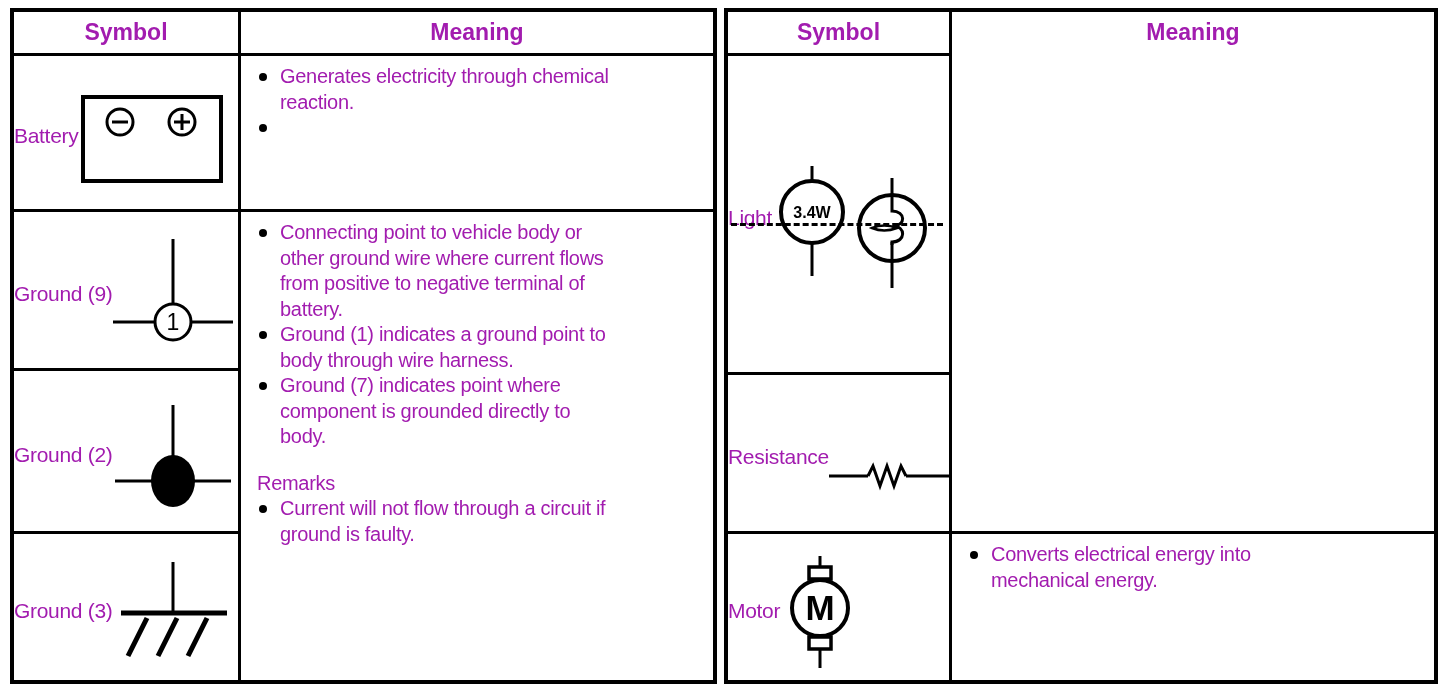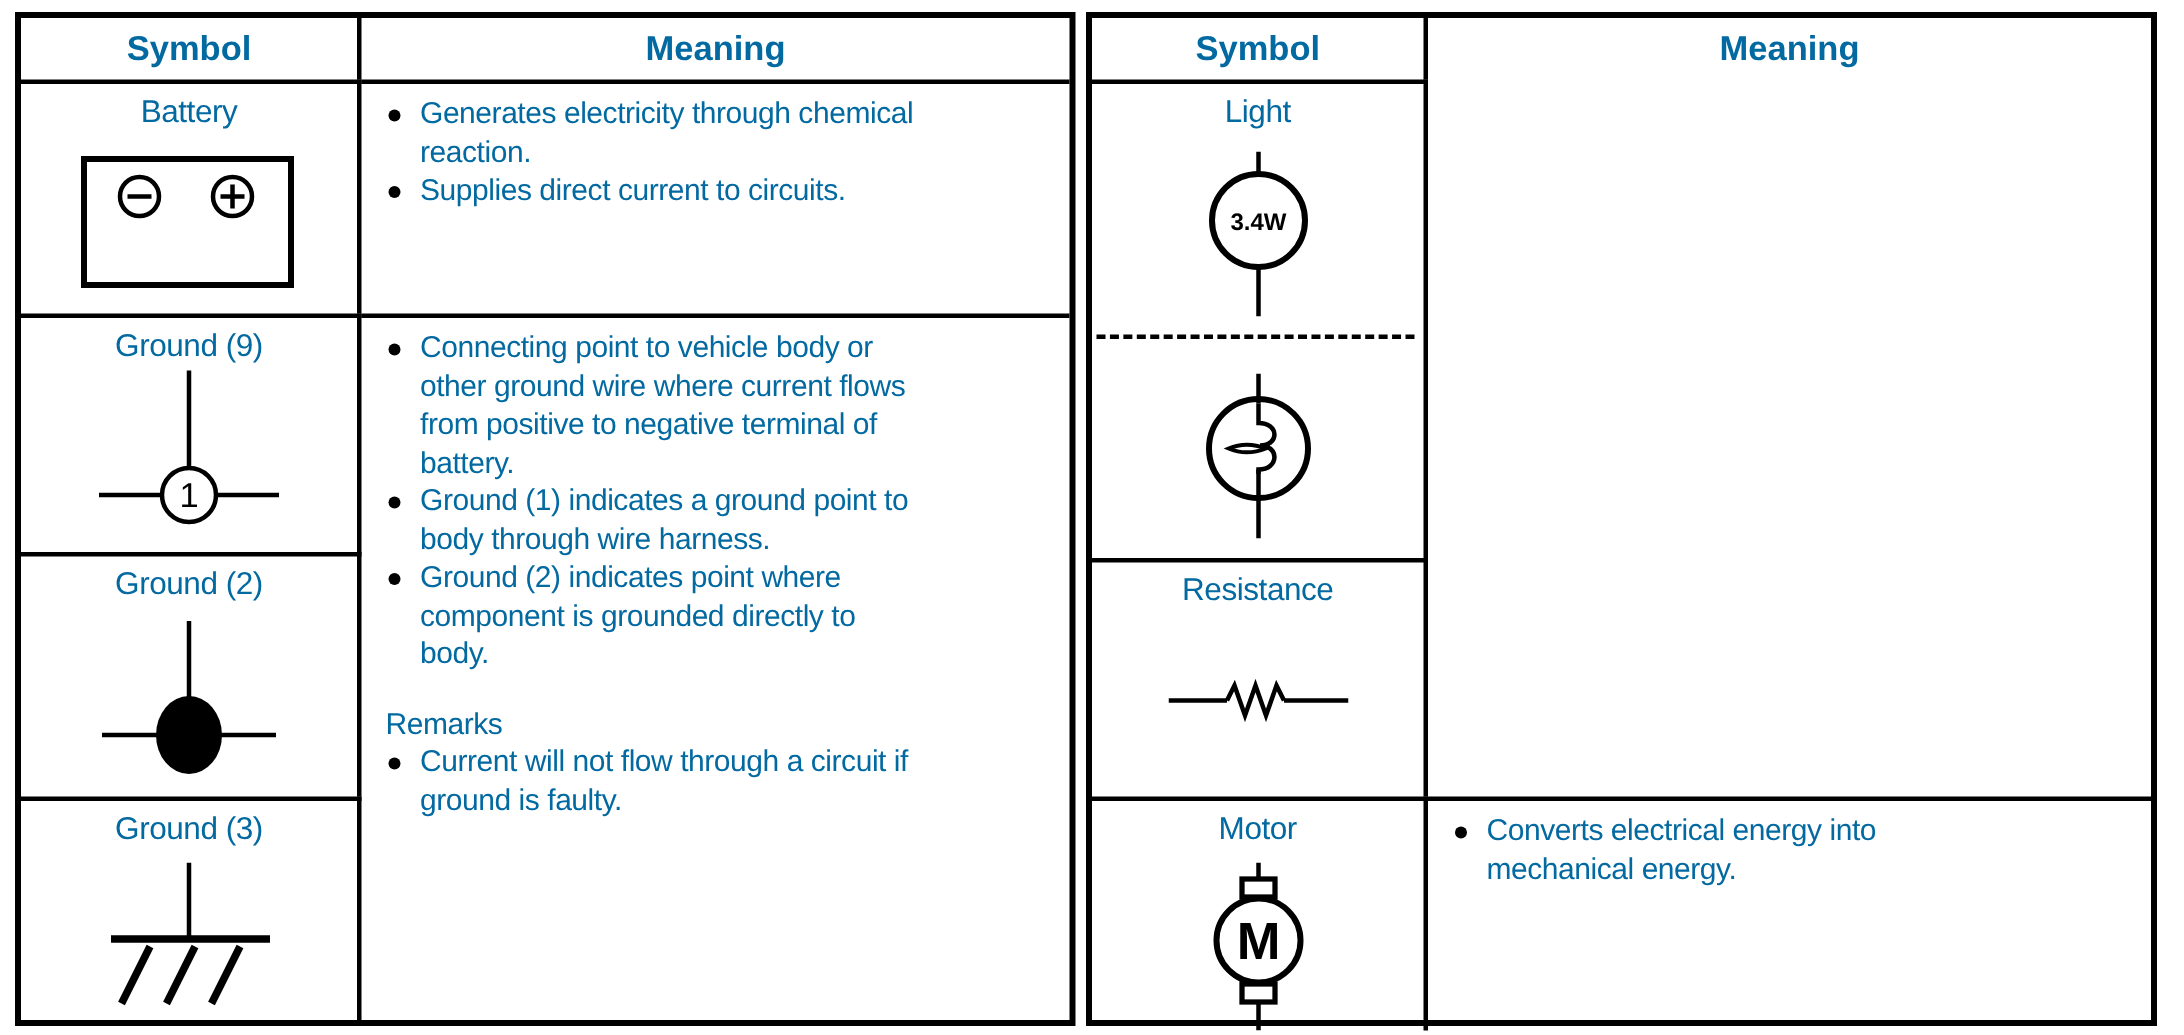--- a/index.html
+++ b/index.html
@@ -1,29 +1,29 @@
 <!DOCTYPE html>
 <html><head>
 <meta charset="utf-8">
 <style>
   * { margin:0; padding:0; box-sizing:border-box; }
   html,body { background:#ffffff; }
   .page {
     position:relative; width:1456px; height:690px; background:#ffffff;
-    font-family:"Liberation Sans", sans-serif; color:#0369a1; overflow:hidden;
+    font-family:"Liberation Sans", sans-serif; color:#a21caf; overflow:hidden;
     letter-spacing:-0.3px;
   }
   .tbl { position:absolute; top:8px; height:676px; border:4px solid #000; display:grid; background:#fff; }
   .tbl-left  { left:10px;  width:707px; grid-template-columns:227px 1fr; grid-template-rows:41px 156px 159px 163px 1fr; }
   .tbl-right { left:724px; width:714px; grid-template-columns:224px 1fr; grid-template-rows:41px 319px 159px 1fr; }
   .c { position:relative; border:0 solid #000; }
   .br { border-right-width:3px; }
   .bt { border-top-width:3px; }
   .hdr { display:flex; align-items:center; justify-content:center; font-weight:bold; font-size:23px; letter-spacing:0; }
-  .symcell { display:flex; flex-direction:column; align-items:center; }
+  .symcell { display:flex; flex-direction:row; align-items:center; }
   .symlabel { font-size:21px; line-height:24px; padding-top:7px; }
   .meancell { padding:8px 5px 0 16px; font-size:20px; line-height:25.5px; }
   .bullet { display:flex; }
   .dot { flex:none; width:8px; height:8px; border-radius:50%; background:#000; margin:9px 13px 0 2px; }
   .btxt { white-space:pre-line; }
   .remarks-head { margin-top:21px; }
   .dashline { position:absolute; left:3px; right:6px; top:167px; border-top:3px dashed #000; }
   svg { display:block; }
   svg text { letter-spacing:0; }
 </style>
@@ -54,21 +54,20 @@
     </div>
 
     <div class="c bt meancell" style="grid-row:2;grid-column:2">
       <div class="bullet">
         <span class="dot"></span>
         <span class="btxt">Generates electricity through chemical
 reaction.</span>
       </div>
       <div class="bullet">
         <span class="dot"></span>
-        <span class="btxt">Supplies direct current to circuits.</span>
       </div>
     </div>
 
     <div class="c br bt symcell" style="grid-row:3;grid-column:1">
       <div class="symlabel">Ground (9)</div>
       <svg width="120" height="108" viewBox="0 0 120 108" style="margin-top:2px">
         <line x1="60" y1="2" x2="60" y2="67" stroke="#000" stroke-width="3"></line>
         <circle cx="60" cy="85" r="18" fill="none" stroke="#000" stroke-width="3"></circle>
         <line x1="0" y1="85" x2="42" y2="85" stroke="#000" stroke-width="3"></line>
         <line x1="78" y1="85" x2="120" y2="85" stroke="#000" stroke-width="3"></line>
@@ -104,21 +103,21 @@
 from positive to negative terminal of
 battery.</span>
       </div>
       <div class="bullet">
         <span class="dot"></span>
         <span class="btxt">Ground (1) indicates a ground point to
 body through wire harness.</span>
       </div>
       <div class="bullet">
         <span class="dot"></span>
-        <span class="btxt">Ground (2) indicates point where
+        <span class="btxt">Ground (7) indicates point where
 component is grounded directly to
 body.</span>
       </div>
       <div class="remarks-head">Remarks</div>
       <div class="bullet">
         <span class="dot"></span>
         <span class="btxt">Current will not flow through a circuit if
 ground is faulty.</span>
       </div>
     </div>

